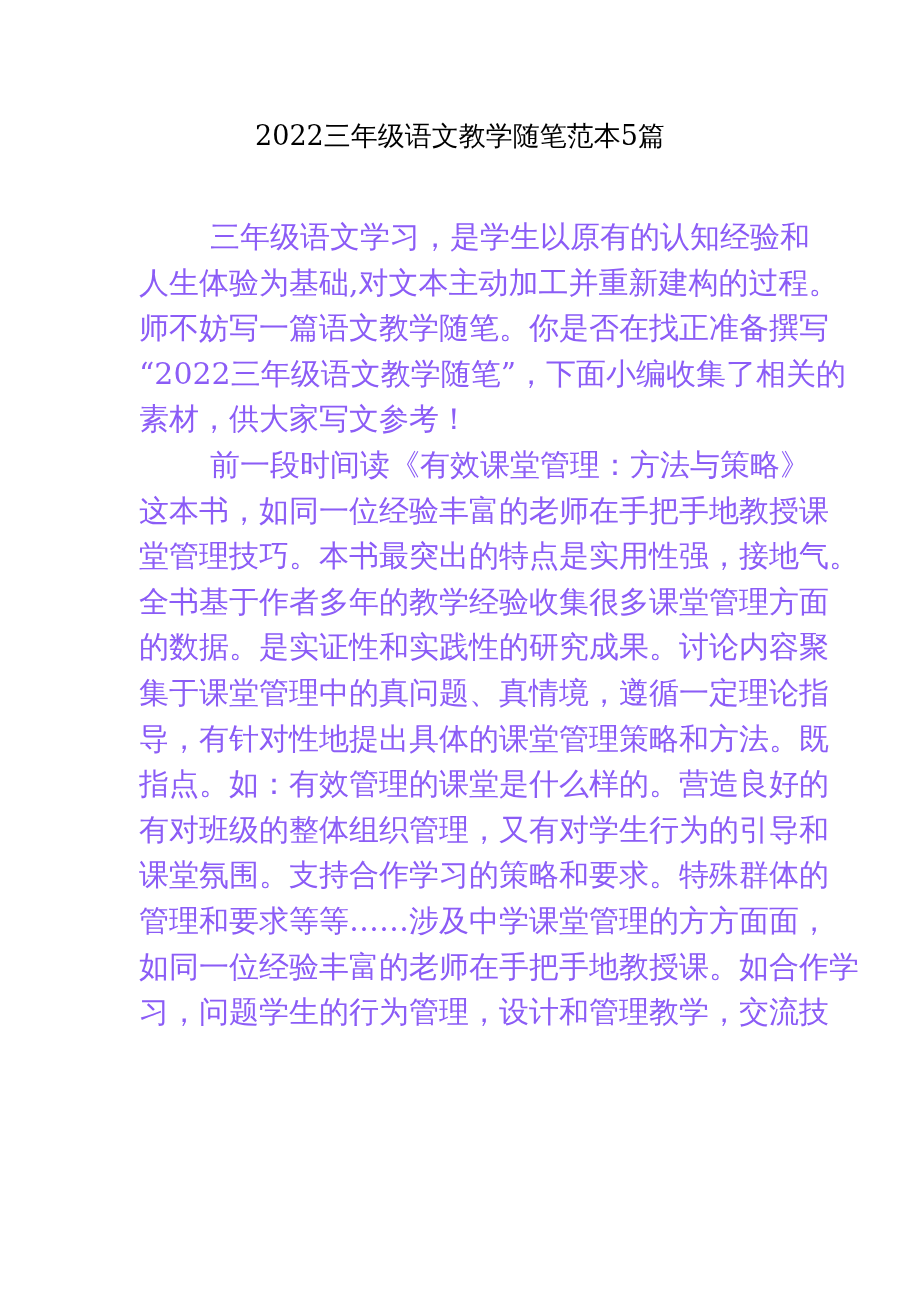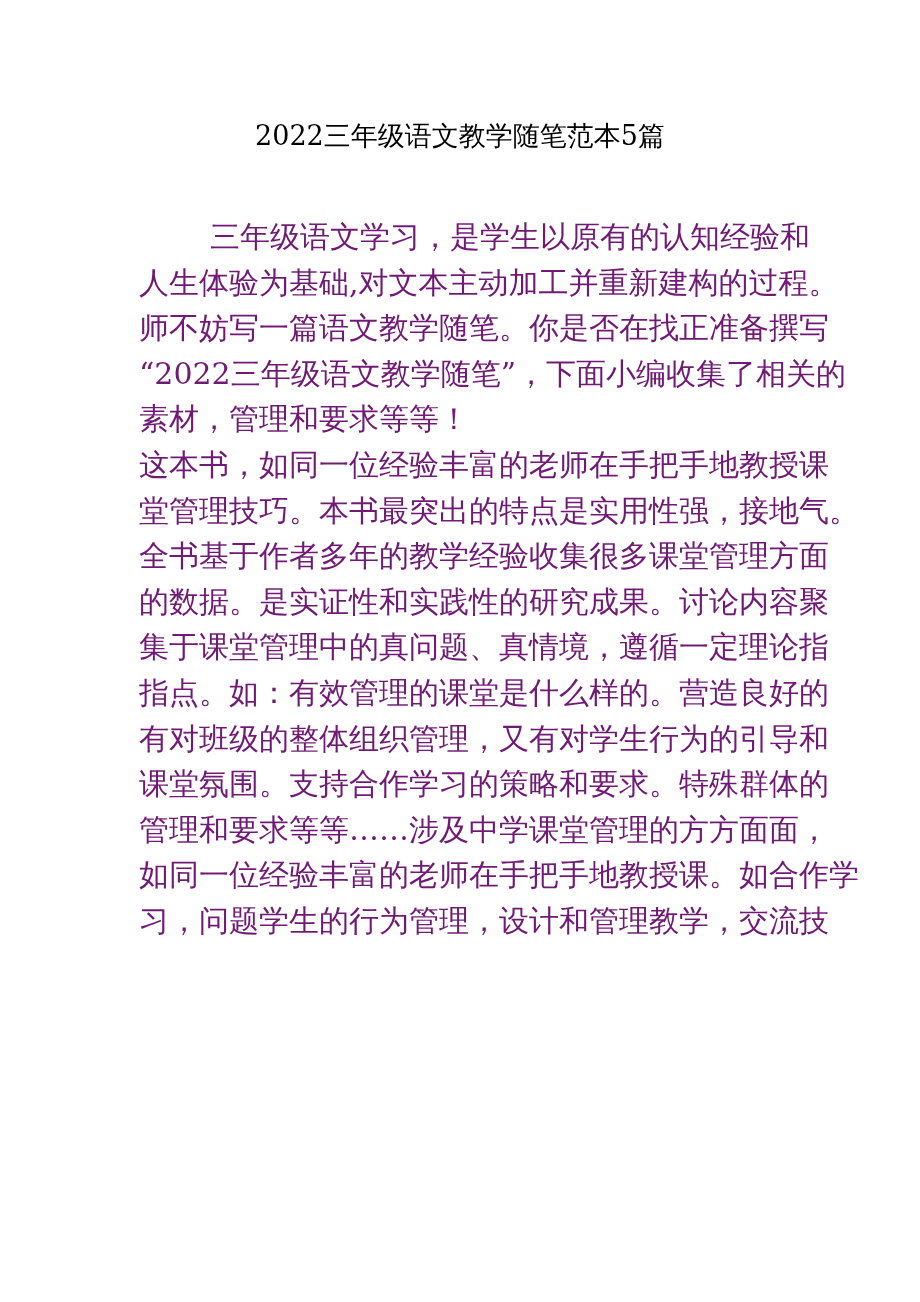--- a/index.html
+++ b/index.html
@@ -8,21 +8,21 @@
     position: absolute; left: 0; top: 0; width: 748px; height: 1302px; background: #fff;
   }
   .title {
     position: absolute; top: 118px; left: 0; width: 920px; text-align: center;
     font-family: "DejaVu Serif", "Liberation Serif", serif;
     font-size: 27px; line-height: 36px; color: #000; letter-spacing: 0px;
   }
   .body {
     position: absolute; top: 214px; left: 139px; width: 644px;
     font-family: "DejaVu Serif", "Liberation Serif", serif;
-    font-size: 30px; line-height: 45.6px; color: #701a75;
+    font-size: 30px; line-height: 45.6px; color: #8b5cf6;
     text-align: justify;
   }
   .line {
     display: block; white-space: nowrap; height: 45.6px;
     text-align-last: justify; text-align: justify;
   }
   .line.last { text-align-last: left; }
   .indent { padding-left: 71px; }
   .heading-line { text-align-last: left; }
 </style>
@@ -30,28 +30,30 @@
 <body>
 
 <div class="page">
   <div class="title">2022三年级语文教学随笔范本5篇</div>
 
   <div class="body">
     <span class="line indent">三年级语文学习，是学生以原有的认知经验和</span>
     <span class="line">人生体验为基础,对文本主动加工并重新建构的过程。</span>
     <span class="line">师不妨写一篇语文教学随笔。你是否在找正准备撰写</span>
     <span class="line">“2022三年级语文教学随笔”，下面小编收集了相关的</span>
-    <span class="line last">素材，管理和要求等等！</span>
+    <span class="line last">素材，供大家写文参考！</span>
 
 
+    <span class="line indent">前一段时间读《有效课堂管理：方法与策略》</span>
     <span class="line">这本书，如同一位经验丰富的老师在手把手地教授课</span>
     <span class="line">堂管理技巧。本书最突出的特点是实用性强，接地气。</span>
     <span class="line">全书基于作者多年的教学经验收集很多课堂管理方面</span>
     <span class="line">的数据。是实证性和实践性的研究成果。讨论内容聚</span>
     <span class="line">集于课堂管理中的真问题、真情境，遵循一定理论指</span>
+    <span class="line">导，有针对性地提出具体的课堂管理策略和方法。既</span>
     <span class="line">指点。如：有效管理的课堂是什么样的。营造良好的</span>
     <span class="line">有对班级的整体组织管理，又有对学生行为的引导和</span>
     <span class="line">课堂氛围。支持合作学习的策略和要求。特殊群体的</span>
     <span class="line">管理和要求等等……涉及中学课堂管理的方方面面，</span>
     <span class="line">如同一位经验丰富的老师在手把手地教授课。如合作学</span>
     <span class="line">习，问题学生的行为管理，设计和管理教学，交流技</span>
   </div>
 </div>
 
 </body></html>

